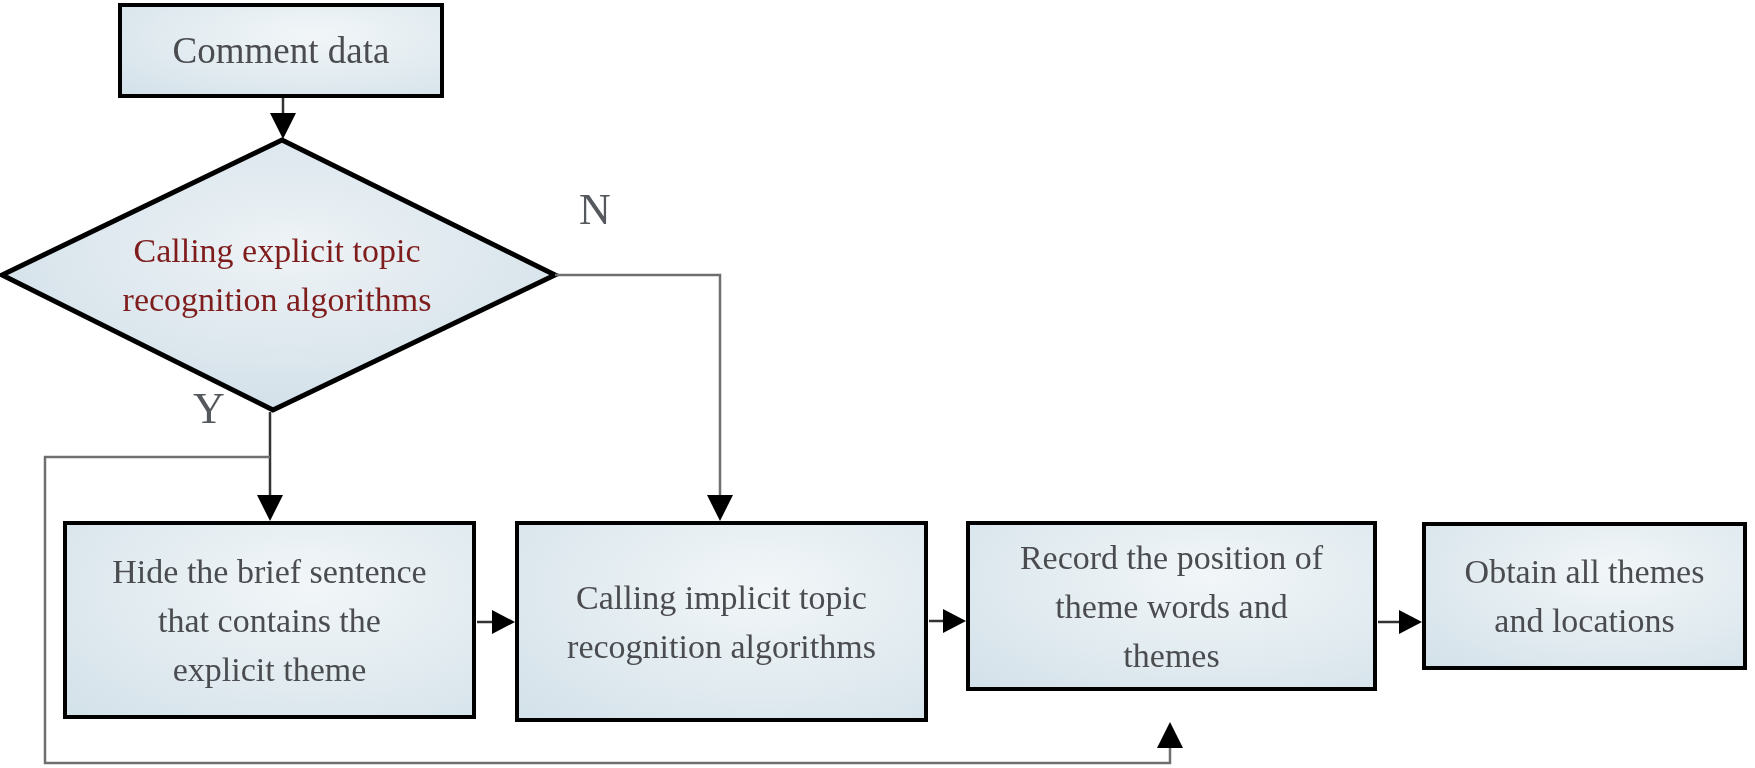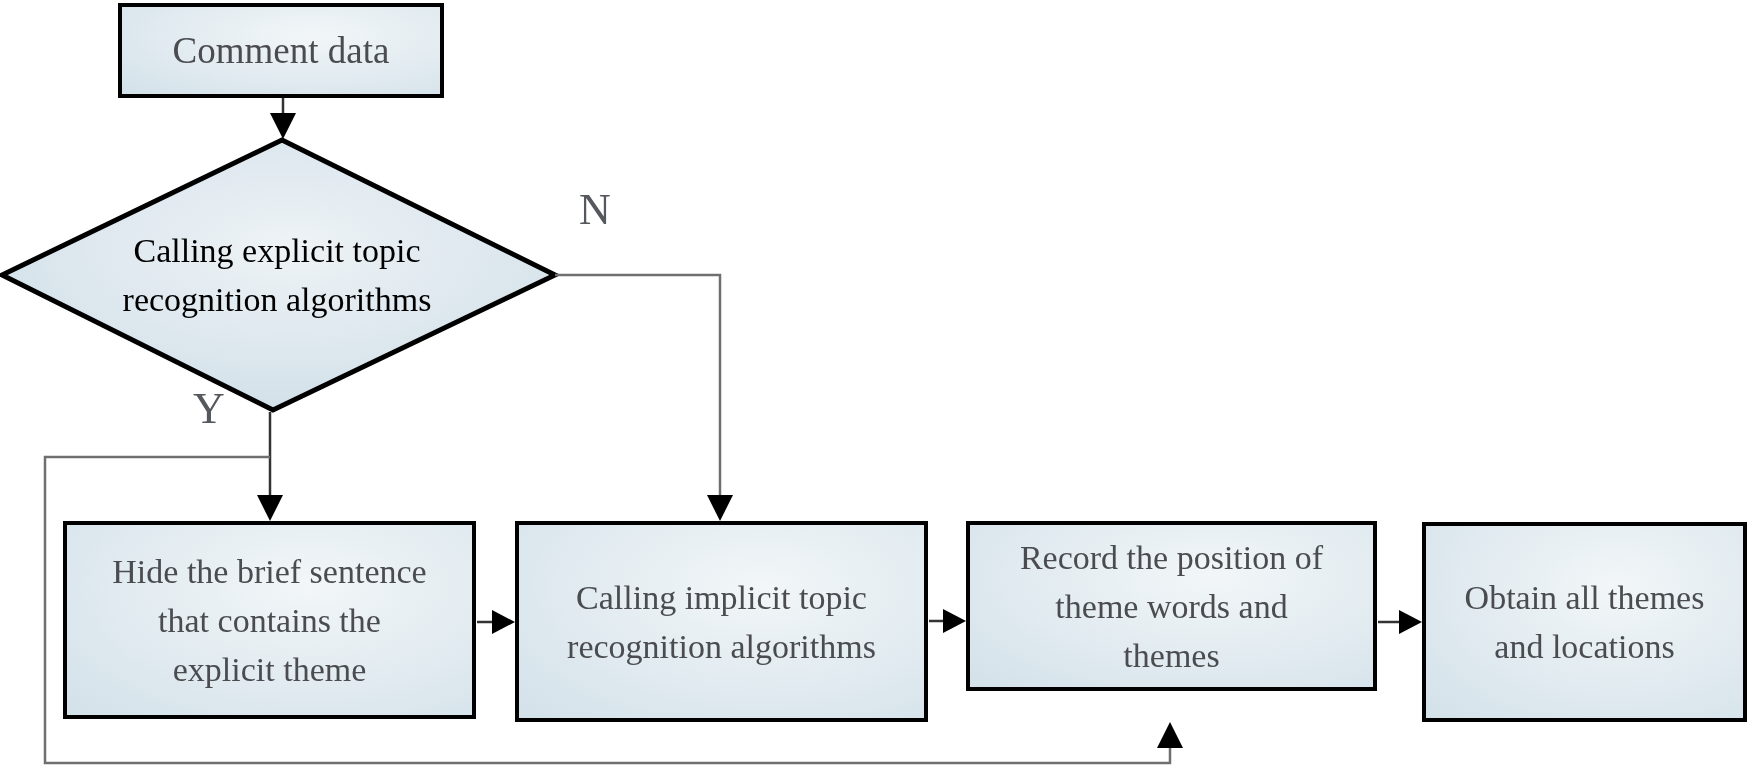--- a/index.html
+++ b/index.html
@@ -44,21 +44,21 @@
   }
   .node.single-line {
     font-size: 37px;
   }
   .floating {
     position: absolute;
     display: flex;
     align-items: center;
     justify-content: center;
     text-align: center;
-    color: #000000;
+    color: #7f1d1d;
     white-space: pre-line;
   }
   .decision-label {
     font-size: 34px;
     line-height: 49px;
   }
   .branch-label {
     font-size: 44px;
     color: #55585c;
   }
@@ -121,21 +121,21 @@
 that contains the
 explicit theme</div>
 
   <div class="node" style="left:515px; top:521px; width:413px; height:201px;">Calling implicit topic
 recognition algorithms</div>
 
   <div class="node" style="left:966px; top:521px; width:411px; height:170px;">Record the position of
 theme words and
 themes</div>
 
-  <div class="node" style="left:1422px; top:522px; width:325px; height:200px;">Obtain all themes
+  <div class="node" style="left:1422px; top:522px; width:325px; height:148px;">Obtain all themes
 and locations</div>
 
   <div class="floating decision-label" style="left:57px; top:226px; width:440px; height:98px;">Calling explicit topic
 recognition algorithms</div>
 
   <div class="floating branch-label" style="left:184px; top:383px; width:50px; height:50px;">Y</div>
 
   <div class="floating branch-label" style="left:570px; top:184px; width:50px; height:50px;">N</div>
 
 </div>

